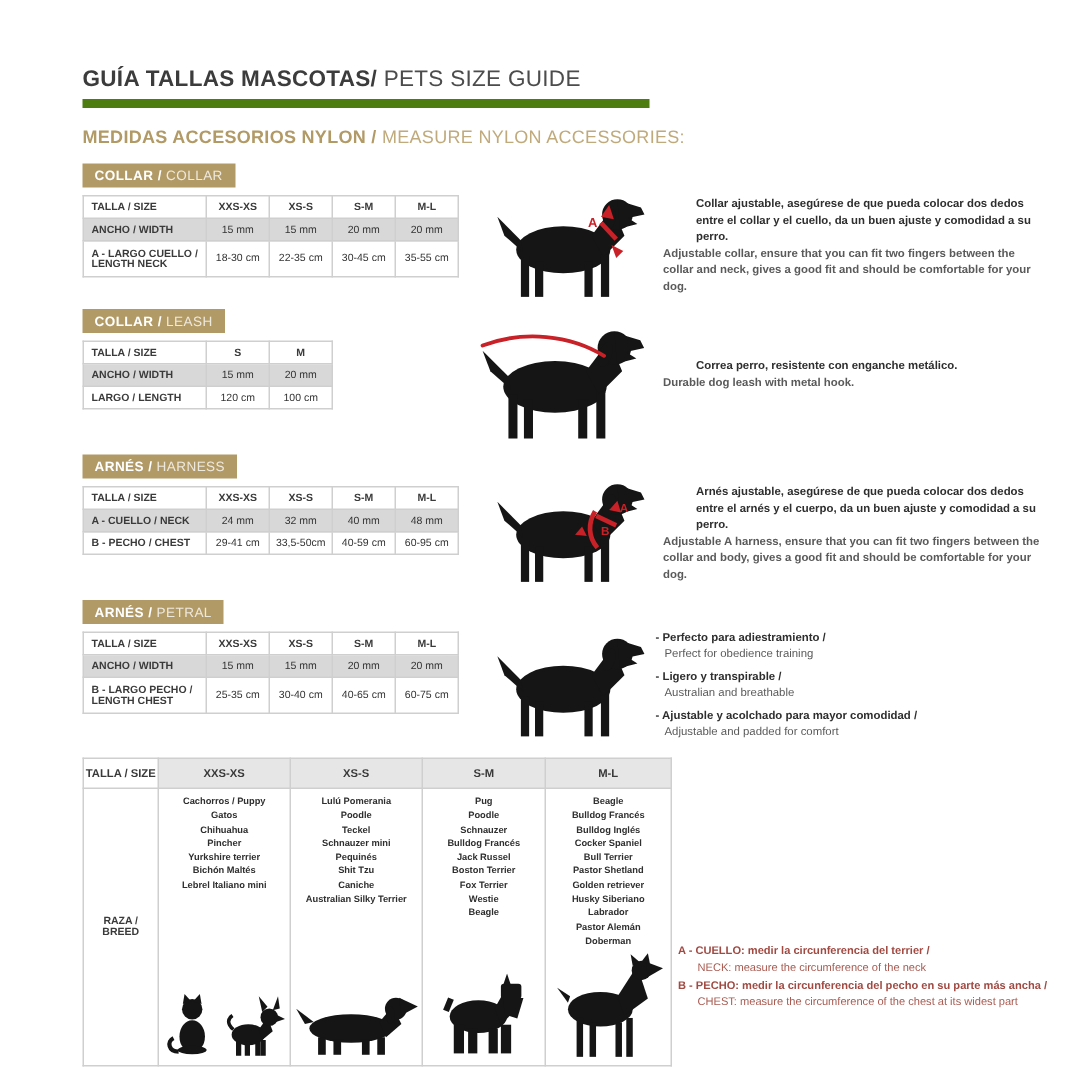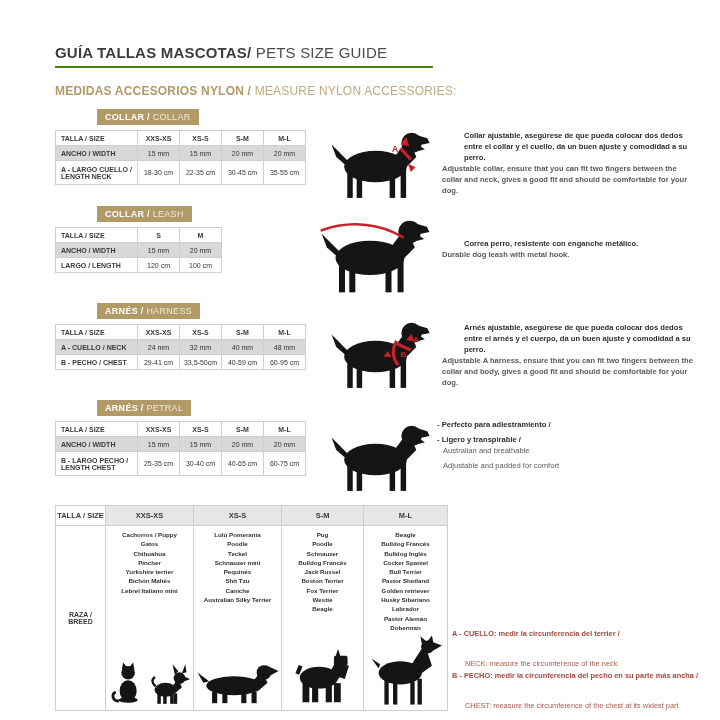--- a/index.html
+++ b/index.html
@@ -5,31 +5,31 @@
   * { margin:0; padding:0; box-sizing:border-box; }
   html,body { background:#ffffff; }
   #page {
     position:relative; width:720px; height:720px; background:#ffffff;
     font-family:"Liberation Sans", sans-serif; color:#3a3a3a; overflow:hidden;
   }
   .abs { position:absolute; }
 
   
   #title { left:55px; top:44px; font-size:15px; letter-spacing:.2px;
-           padding:0 46px 5px 0; border-bottom:2px solid #4d7c0f; }
+           padding:0 46px 5px 0; border-bottom:6px solid #4d7c0f; }
   #title .es { font-weight:700; color:#3c3c3c; }
   #title .en { font-weight:400; color:#4c4c4c; }
 
   #subtitle { left:55px; top:84px; font-size:12px; letter-spacing:.2px; }
   #subtitle .es { font-weight:700; color:#b29a66; }
   #subtitle .en { font-weight:400; color:#c0aa7c; }
 
   
   .badge { background:#b29a66; color:#fff; font-size:9px; font-weight:700;
-           padding:3px 8px; letter-spacing:.3px; display:inline-block;margin-left:42px; }
+           padding:3px 8px; letter-spacing:.3px; display:inline-block; }
   .badge .en { font-weight:400; color:rgba(255,255,255,.78); }
 
   
   table.spec { border-collapse:collapse; font-size:7px; table-layout:fixed; }
   table.spec td, table.spec th { border:1px solid #cfcfcf; padding:2px 3px; height:15px; }
   table.spec th { font-weight:700; text-align:center; background:#fff; }
   table.spec th.lbl, table.spec td.lbl { text-align:left; padding-left:5px; width:82px; font-weight:700; }
   table.spec td.val { text-align:center; width:42px; font-weight:400; color:#333; }
   table.spec tr.gray td { background:#d8d8d8; }
   table.spec tr.tall td { height:24px; }
@@ -55,21 +55,21 @@
   table.breeds td.rowlbl { vertical-align:middle; text-align:center; font-weight:700; font-size:7px; }
   .breed-cell { display:flex; flex-direction:column; align-items:center; height:184px;
                 padding:4px 1px 5px 1px; }
   .breed-list { white-space:pre-line; text-align:center; font-weight:700; color:#2f2f2f;
                 font-size:6.2px; line-height:1.5; }
   .sil-row { margin-top:auto; display:flex; align-items:flex-end; justify-content:center; gap:4px; }
 
   
   .notes { font-size:7.4px; line-height:1.55; color:#a04a42; }
   .notes .es { font-weight:700; display:block; }
-  .notes .en { font-weight:400; display:block; padding-left:13px; color:#a85a50;margin-top:19px; }
+  .notes .en { font-weight:400; display:block; padding-left:13px; color:#a85a50; }
 
   svg .sil { fill:#151515; }
   svg .red { fill:#c92128; }
   svg .redline { stroke:#c92128; fill:none; }
   svg text.marker { font-family:"Liberation Sans",sans-serif; font-weight:700; fill:#c92128; }
 </style>
 </head>
 <body>
 
 <svg width="0" height="0" style="position:absolute">
@@ -296,26 +296,28 @@
       <td class="val">60-75 cm</td>
     </tr>
   </tbody>
     </table>
   <svg class="abs" style="left:330px;top:415px" width="102" height="82" viewBox="0 0 130 95">
     <use href="#dog-sil"></use>
   </svg>
   <div class="abs bullets" style="left:437px;top:419px;width:262px">
     <div class="item">
       <span class="es">Perfecto para adiestramiento /</span>
+      <span class="en">Perfect for obedience training</span>
     </div>
     <div class="item">
       <span class="es">Ligero y transpirable /</span>
       <span class="en">Australian and breathable</span>
     </div>
     <div class="item">
+      <span class="es">Ajustable y acolchado para mayor comodidad /</span>
       <span class="en">Adjustable and padded for comfort</span>
     </div>
   </div>
 
   <table class="breeds abs" style="left:55px;top:505px">
     <colgroup>
         <col style="width:50px">
         <col style="width:88px">
         <col style="width:88px">
         <col style="width:82px">

